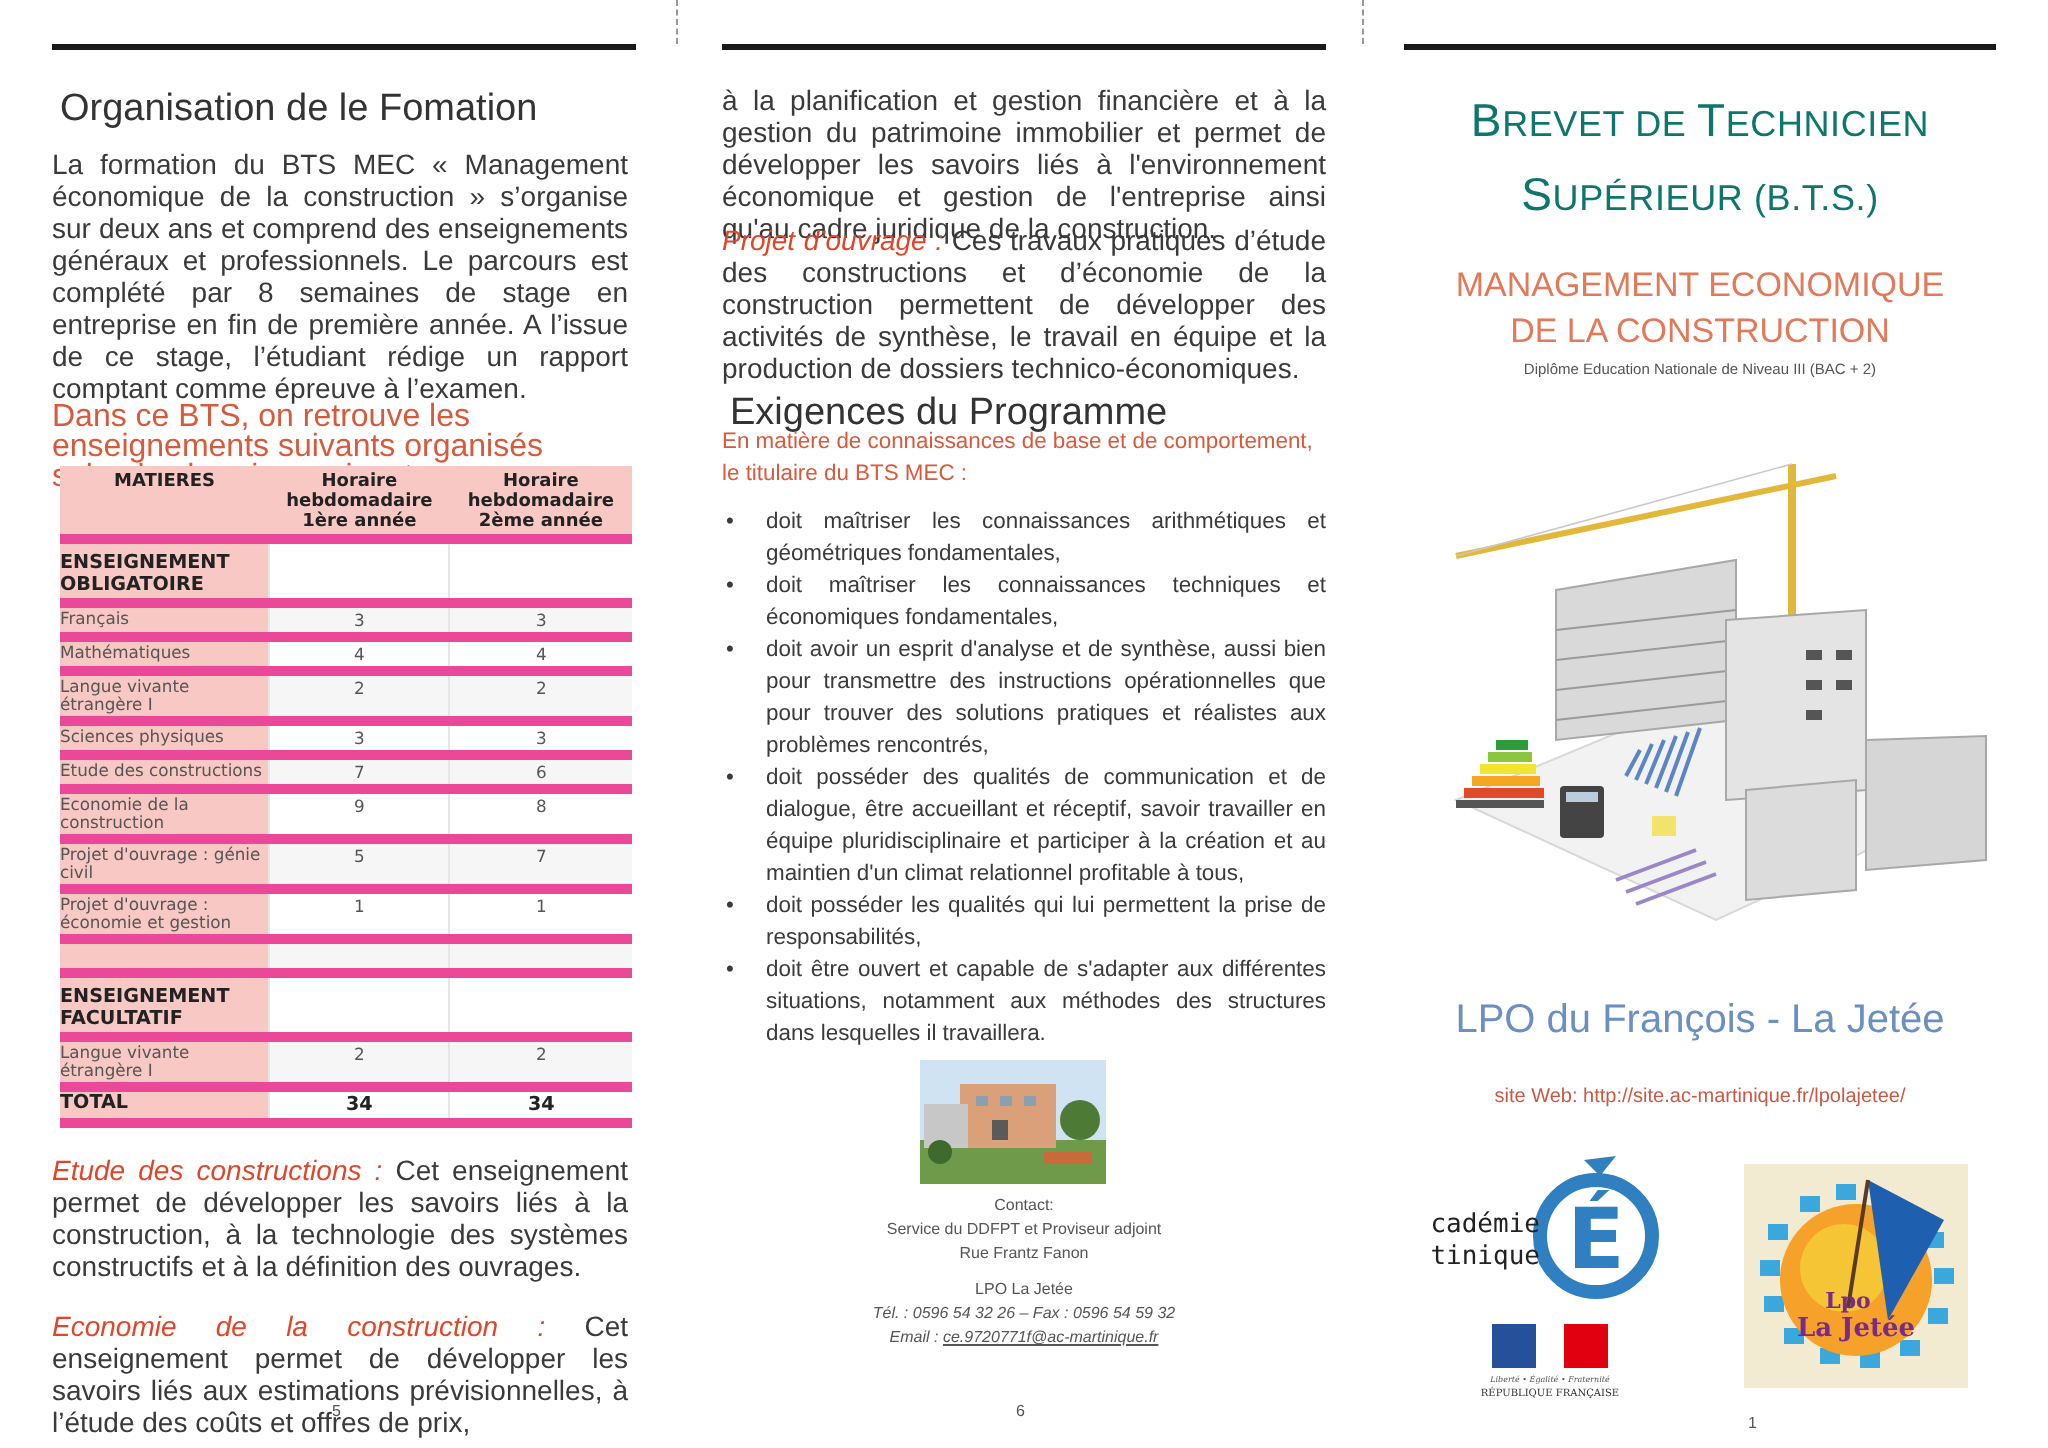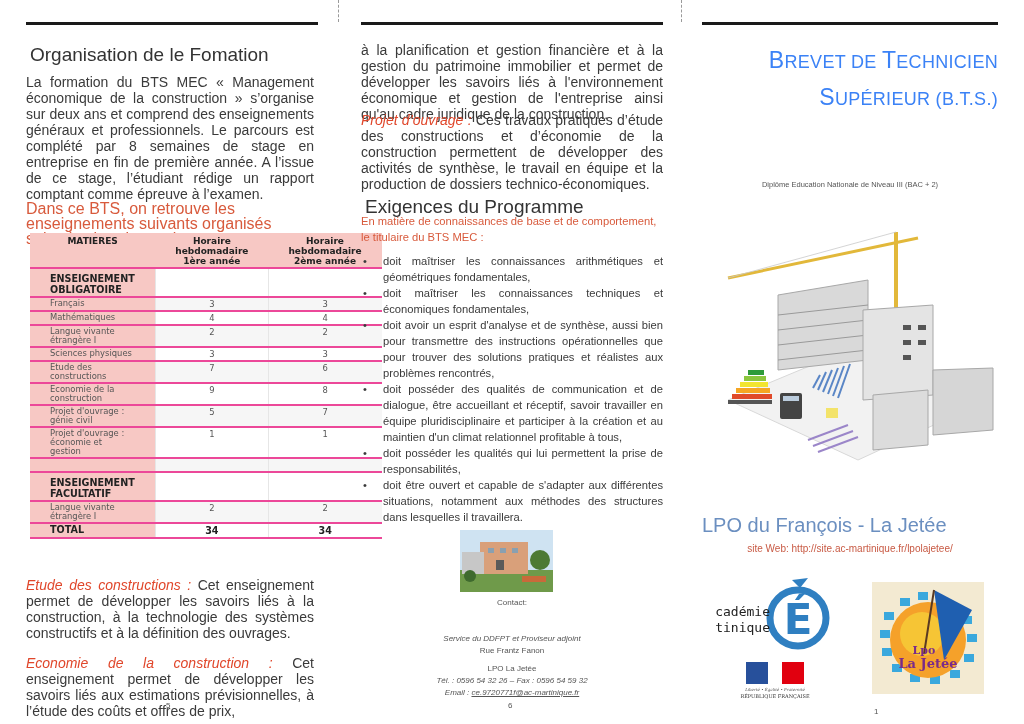--- a/index.html
+++ b/index.html
@@ -14,21 +14,21 @@
   .body-text { font-size:14px; line-height:16px; text-align:justify; color:#3a3a3a; margin:0; }
   h1.sec { font-weight:normal; font-size:19px; color:#333; margin:4px; }
   .red-it { color:#e0462a; font-style:italic; }
 
   
   #c1-title { position:absolute; top:40px; left:0; }
   #c1-intro { position:absolute; top:74px; left:0; width:288px; }
   #c1-lead { position:absolute; top:201px; left:0; width:288px; font-size:16px; line-height:15px; color:#d85a3c; }
   table.hours { position:absolute; top:233px; left:4px; width:286px; border-collapse:collapse;
                 font-family:"DejaVu Sans", sans-serif; font-size:8.4px; color:#555; }
-  table.hours td, table.hours th { padding:1px 20px; vertical-align:top; border-bottom:2px solid #ec4899;margin-left:40px; }
+  table.hours td, table.hours th { padding:1px 0; vertical-align:top; border-bottom:5px solid #ec4899;margin-left:40px; }
   table.hours th { background:#f7c8c4; color:#222; font-weight:bold; text-align:center; font-size:9px; line-height:10px; padding-top:3px; }
   table.hours td.subj { background:#f7c8c4; width:104px; line-height:9px; }
   table.hours td.num { text-align:center; border-left:1px solid #e6e6e6; }
   table.hours tr.alt td.num { background:#f6f6f6; }
   table.hours td.grp { font-weight:bold; color:#222; font-size:9.6px; line-height:11px; padding-top:4px; }
   table.hours td.tot { font-weight:bold; color:#222; font-size:9.6px; }
   #c1-etude { position:absolute; top:577px; left:0; width:288px; }
   #c1-eco { position:absolute; top:655px; left:0; width:288px; }
   .pnum { position:absolute; font-size:8px; color:#555; }
 
@@ -38,26 +38,26 @@
   #c2-title { position:absolute; top:192px; left:0; }
   #c2-lead { position:absolute; top:213px; left:0; width:302px; font-size:11.2px; line-height:16px; color:#d85a3c; }
   ul.bul { position:absolute; top:253px; left:0; width:302px; margin:0; padding:0; list-style:none; }
   ul.bul li { position:relative; padding-left:22px; font-size:11.2px; line-height:16px; text-align:justify; color:#3a3a3a; }
   ul.bul li .dot { position:absolute; left:2px; top:0; }
   #c2-photo { position:absolute; top:530px; left:99px; width:93px; height:62px; }
   #c2-contact { position:absolute; top:597px; left:0; width:302px; text-align:center; font-size:8px; line-height:12px; color:#555; }
   #c2-contact p { margin:0; }
 
   
-  .bts-title { position:absolute; left:0; width:296px; text-align:right; color:#3b82f6; font-size:18px; letter-spacing:0.3px; }
+  .bts-title { position:absolute; left:0; width:296px; text-align:center; color:#0f766e; font-size:18px; letter-spacing:0.3px; }
   .bts-title .big { font-size:23px; }
   #c3-mec { position:absolute; top:131px; left:0; width:296px; text-align:center; color:#e07a5a; font-size:17px; line-height:23px; }
   #c3-dipl { position:absolute; top:180px; left:0; width:296px; text-align:center; font-size:7.5px; color:#555; }
   #c3-illus { position:absolute; top:210px; left:6px; width:290px; height:260px; }
-  #c3-school { position:absolute; top:514px; left:0; width:296px; text-align:left; color:#6b8fc0; font-size:20px; }
+  #c3-school { position:absolute; top:499px; left:0; width:296px; text-align:center; color:#6b8fc0; font-size:20px; }
   #c3-site { position:absolute; top:543px; left:0; width:296px; text-align:center; color:#c85a44; font-size:10px; }
   #c3-acad { position:absolute; top:578px; left:14px; width:120px; height:125px; }
   #c3-lpo { position:absolute; top:582px; left:170px; width:112px; height:112px; }
 </style>
 </head>
 <body>
 
 <div class="fold" style="left:338px;"></div>
 <div class="fold" style="left:681px;"></div>
 
@@ -173,33 +173,37 @@
     <rect x="40" y="18" width="6" height="5" fill="#8aa0b0"></rect>
     <rect x="52" y="18" width="6" height="5" fill="#8aa0b0"></rect>
     <rect x="36" y="30" width="8" height="10" fill="#5a5a5a"></rect>
     <circle cx="80" cy="30" r="10" fill="#4d7a34"></circle>
     <circle cx="10" cy="46" r="6" fill="#3f6a2e"></circle>
     <rect x="62" y="46" width="24" height="6" fill="#c96a3a"></rect>
   </svg>
 
   <div id="c2-contact">
     <p>Contact:</p>
-    <p style="font-style:italic;margin-top:24px;">Service du DDFPT et Proviseur adjoint</p>
+    <p style="">Service du DDFPT et Proviseur adjoint</p>
     <p>Rue Frantz Fanon</p>
     <p style="margin-top:6px;">LPO La Jetée</p>
     <p style="font-style:italic;">Tél. : 0596 54 32 26 – Fax : 0596 54 59 32</p>
     <p style="font-style:italic;"><span>Email : </span><a style="color:#555;text-decoration:underline;">ce.9720771f@ac-martinique.fr</a></p>
   </div>
   <div class="pnum" style="top:701px;left:147px;">6</div>
 </div>
 
 <div class="col col3">
   <div class="topline" style="left:0;width:296px;"></div>
   <div class="bts-title" style="top:47px;"><span class="big">B</span><span>REVET DE </span><span class="big">T</span><span>ECHNICIEN</span></div>
   <div class="bts-title" style="top:84px;"><span class="big">S</span><span>UPÉRIEUR (B.T.S.)</span></div>
+  <div id="c3-mec">
+    <div>MANAGEMENT ECONOMIQUE</div>
+    <div>DE LA CONSTRUCTION</div>
+  </div>
   <div id="c3-dipl">Diplôme Education Nationale de Niveau III (BAC + 2)</div>
 
   <svg id="c3-illus" viewBox="0 0 290 260">
 
     <polygon points="20,190 140,140 280,190 150,250" fill="#f2f2f2" stroke="#d8d8d8"></polygon>
 
     <line x1="188" y1="22" x2="188" y2="100" stroke="#e2b83a" stroke-width="4"></line>
     <line x1="20" y1="68" x2="210" y2="28" stroke="#e2b83a" stroke-width="3"></line>
     <line x1="20" y1="68" x2="188" y2="22" stroke="#c9c9c9" stroke-width="0.8"></line>
 

